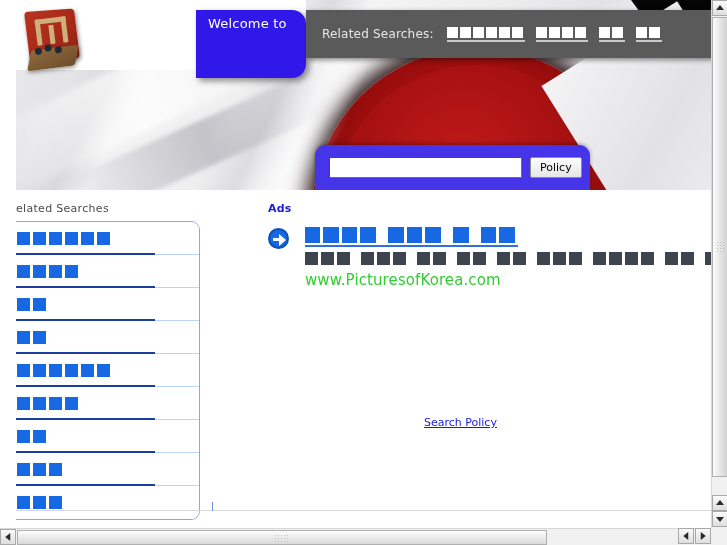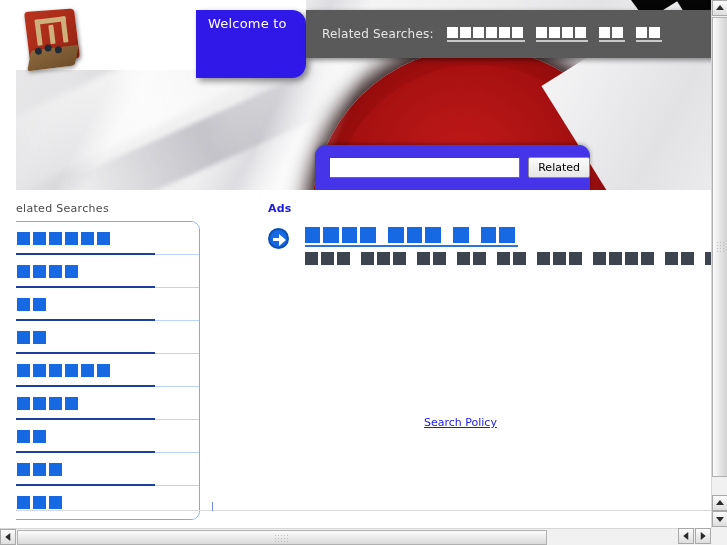--- a/index.html
+++ b/index.html
@@ -548,21 +548,21 @@
           <i></i>
         </span>
       <span class="rb-term">
           <i></i>
           <i></i>
         </span>
     </div>
 
     <div id="searchbox">
       <input id="search-input" type="text" placeholder="" style="">
-      <button id="search-button">Related</button>
+      <button id="search-button">Policy</button>
     </div>
 
     <div id="content">
 
       <div id="sidebar">
         <div id="sidebar-title">elated Searches</div>
         <div id="sidebar-list">
           <div class="side-item">
               <i></i>
               <i></i>
@@ -663,20 +663,21 @@
               <i></i>
               <i></i>
               <i class="gap"></i>
             <i></i>
               <i></i>
               <i class="gap"></i>
             <i></i>
               <i></i>
 
           </div>
+          <div class="ad-url">www.PicturesofKorea.com</div>
         </div>
       </div>
 
       <div id="privacy">Search Policy</div>
     </div>
 
     <div id="bottom-hairline"></div>
     <div id="caret-artifact"></div>
   </div>
 

